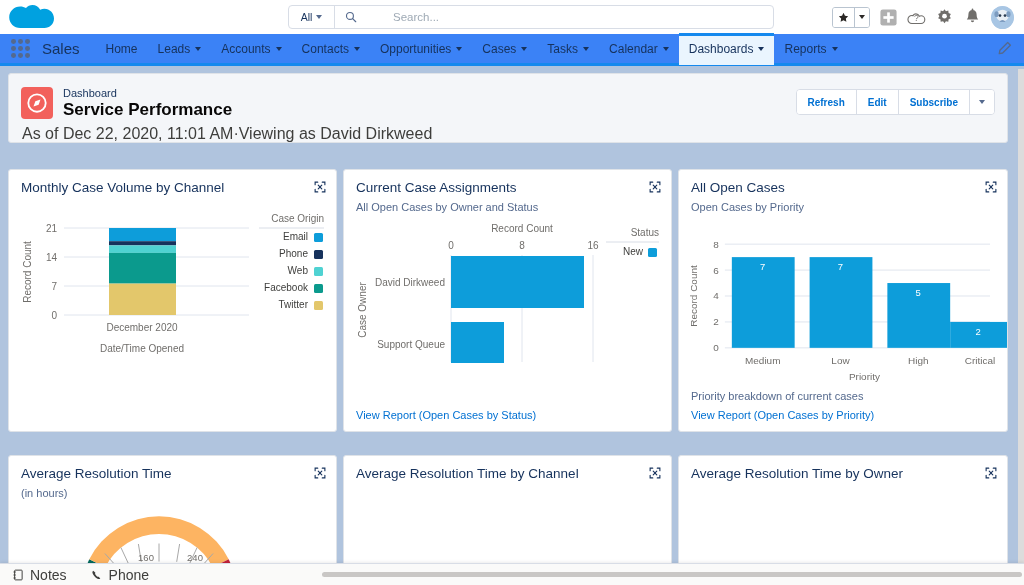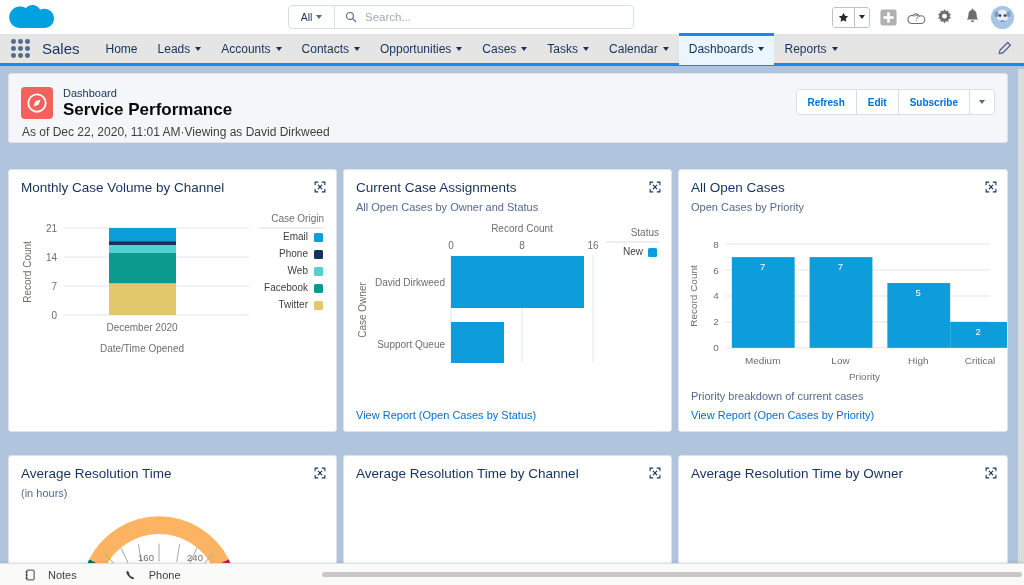--- a/index.html
+++ b/index.html
@@ -17,21 +17,21 @@
     width: 1024px; height: 34px;
     background: #ffffff;
     display: flex; align-items: center;
   }
   .sf-cloud-logo {
     position: absolute; left: 8px; top: -1px;
     width: 46px; height: 32px;
   }
   .search-wrap {
     position: absolute; left: 288px; top: 5px;
-    width: 346px; height: 24px;
+    width: 486px; height: 24px;
     border: 1px solid #d8dde6; border-radius: 4px;
     background: #fff; display: flex; align-items: center;
   }
   .search-scope {
     width: 46px; height: 22px;
     display: flex; align-items: center; justify-content: center;
     gap: 4px; font-size: 10.5px; color: #16325c;
     border-right: 1px solid #d8dde6; cursor: pointer;
   }
   .caret-dn {
@@ -42,20 +42,21 @@
   }
   .search-icon-g {
     margin-left: 10px; margin-right: 8px;
     width: 12px; height: 12px; flex: none;
   }
   .search-input {
     flex: 1; border: none; outline: none;
     font-size: 11.5px; color: #16325c;
     font-family: "Liberation Sans", sans-serif;
     background: transparent;
+    margin-left: 28px;
   }
   .search-input::placeholder { color: #9faab5; }
 
   .hdr-icons {
     position: absolute; right: 10px; top: 3px;
     display: flex; align-items: center; gap: 9px; height: 28px;
   }
   .fav-group {
     display: flex; border: 1px solid #b9c4d0; border-radius: 3px;
     height: 21px; overflow: hidden; cursor: pointer;
@@ -72,21 +73,21 @@
   .avatar-circ {
     width: 23px; height: 23px; border-radius: 50%;
     background: #b9d0e8; overflow: hidden; cursor: pointer;
     position: relative;
   }
 
   
   .nav-bar {
     position: absolute; top: 34px; left: 0;
     width: 1024px; height: 32px;
-    background: #e5e5e5;
+    background: #3b82f6;
     border-bottom: 3px solid #1589ee;
     display: flex; align-items: center;
   }
   .waffle {
     margin-left: 11px; margin-right: 12px;
     width: 19px; height: 19px;
     display: grid; grid-template-columns: repeat(3, 1fr);
     grid-template-rows: repeat(3, 1fr);
     gap: 2.2px; cursor: pointer; flex: none;
   }
@@ -128,21 +129,21 @@
   .dash-kicker {
     position: absolute; left: 54px; top: 13px;
     font-size: 11px; color: #16325c;
   }
   .dash-title {
     position: absolute; left: 54px; top: 26px;
     font-size: 17px; font-weight: bold; color: #080707;
   }
   .dash-meta {
     position: absolute; left: 13px; top: 51px;
-    font-size: 12px; color: #3e3e3c;
+    font-size: 16px; color: #3e3e3c;
   }
   .dash-btns {
     position: absolute; right: 12px; top: 15px;
     display: flex; height: 26px;
     border: 1px solid #d8dde6; border-radius: 4px;
     background: #fff; overflow: hidden;
   }
   .dbtn {
     padding: 0 11px; display: flex; align-items: center;
     font-size: 10px; color: #0070d2; cursor: pointer;
@@ -208,23 +209,23 @@
   
   .util-bar {
     position: absolute; bottom: 0; left: 0;
     width: 1024px; height: 22px;
     background: #fafaf9;
     border-top: 1px solid #d8dde6;
     display: flex; align-items: center;
     box-shadow: 0 -1px 3px rgba(0,0,0,0.08);
   }
   .util-item {
-    display: flex; align-items: center; gap: 12px;
-    padding: 0 24px; height: 22px;
-    font-size: 11px; color: #3e3e3c; cursor: pointer;
+    display: flex; align-items: center; gap: 6px;
+    padding: 0 12px; height: 22px;
+    font-size: 14px; color: #3e3e3c; cursor: pointer;
   }
   .util-ico { width: 12px; height: 12px; flex: none; }
   .util-spacer { flex: 1; }
   .util-scroll {
     width: 700px; height: 5px;
     background: #c9c7c5; border-radius: 3px;
     margin-right: 2px;
   }
 
   

